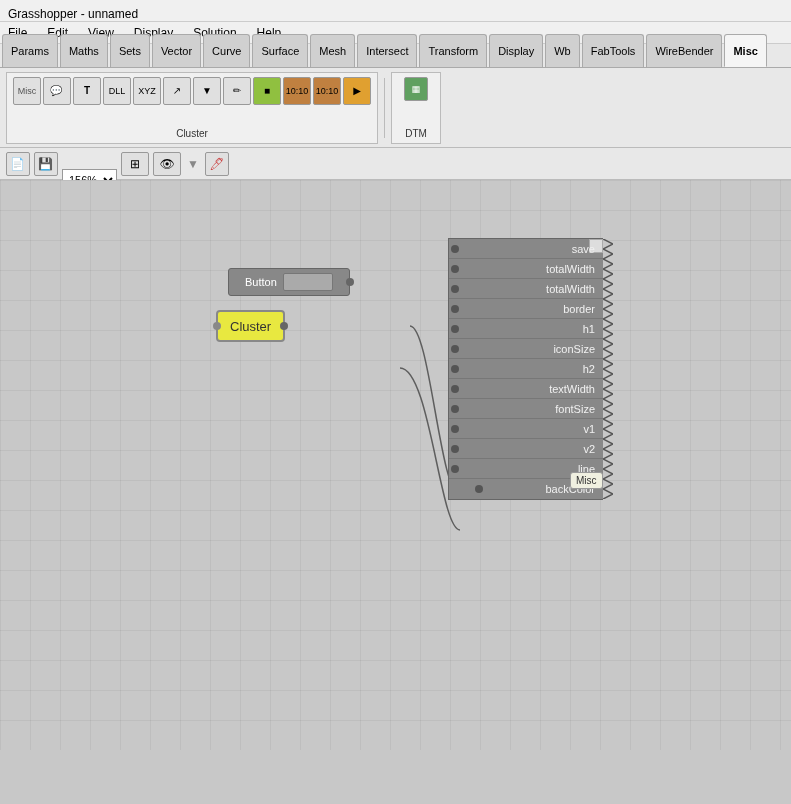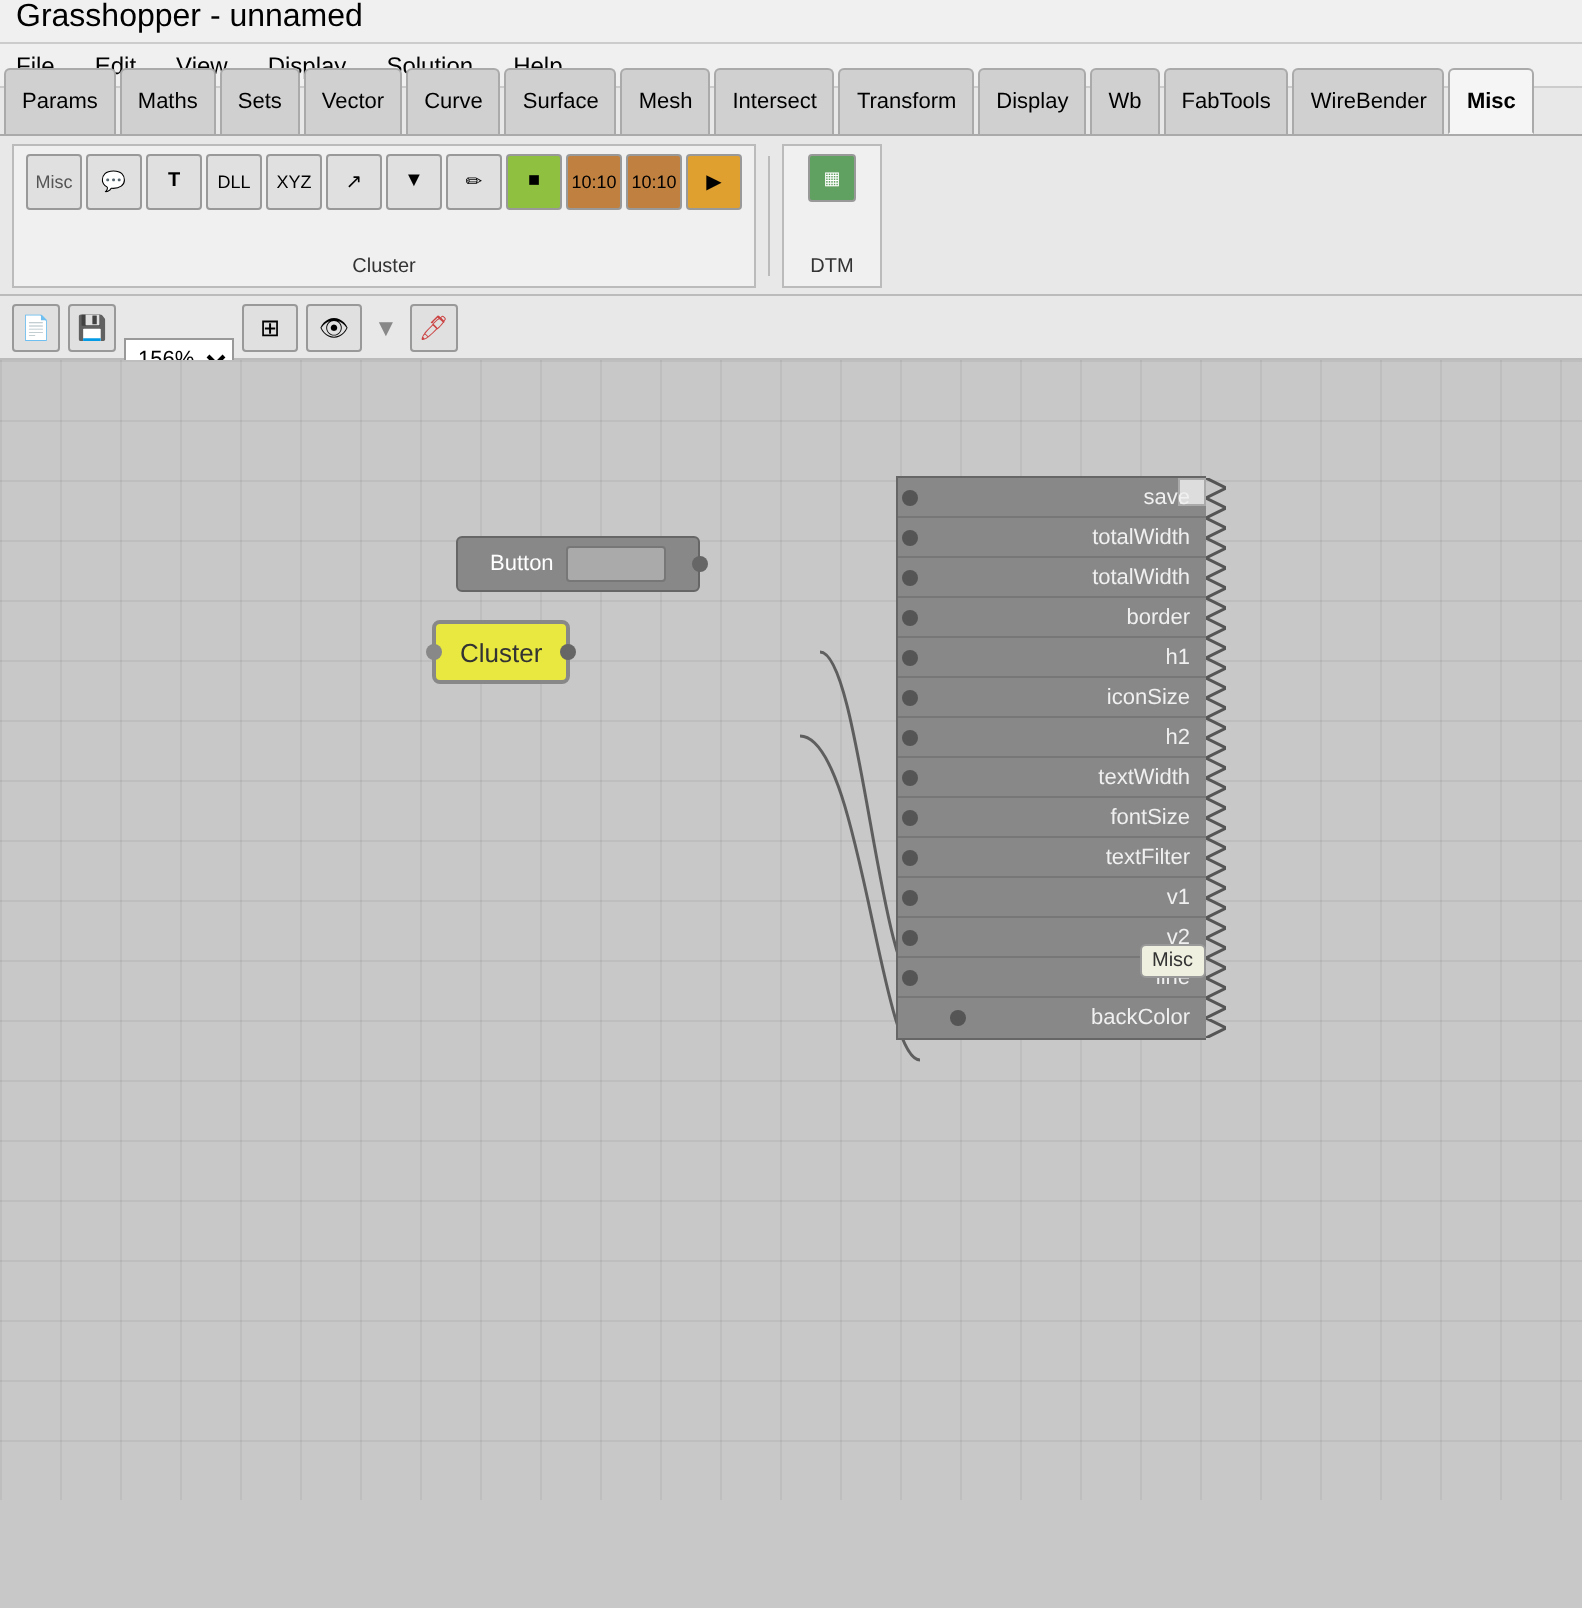--- a/index.html
+++ b/index.html
@@ -3,23 +3,23 @@
   <meta charset="utf-8">
   <style>
     * { margin: 0; padding: 0; box-sizing: border-box; }
     body { width: 791px; height: 804px; overflow: hidden; background: #c8c8c8; font-family: 'Segoe UI', Tahoma, Arial, sans-serif; font-size: 12px; }
 
     
     #titlebar {
       background: #f0f0f0;
       height: 22px;
       display: flex;
-      align-items: flex-start;
+      align-items: flex-end;
       padding: 0 8px;
-      font-size: 16px;
+      font-size: 12px;
       border-bottom: 1px solid #ccc;
     }
 
     
     #menubar {
       background: #f0f0f0;
       height: 22px;
       display: flex;
       align-items: center;
       padding: 0 4px;
@@ -446,24 +446,20 @@
     <div class="panel-row">
       <div class="panel-row-port"></div>
       <span class="panel-row-label">textWidth</span>
     </div>
     <div class="panel-row">
       <div class="panel-row-port"></div>
       <span class="panel-row-label">fontSize</span>
     </div>
     <div class="panel-row">
       <div class="panel-row-port"></div>
-      <span class="panel-row-label">textFilter</span>
-    </div>
-    <div class="panel-row">
-      <div class="panel-row-port"></div>
       <span class="panel-row-label">v1</span>
     </div>
     <div class="panel-row">
       <div class="panel-row-port"></div>
       <span class="panel-row-label">v2</span>
     </div>
     <div class="panel-row">
       <div class="panel-row-port"></div>
       <span class="panel-row-label">line</span>
     </div>

